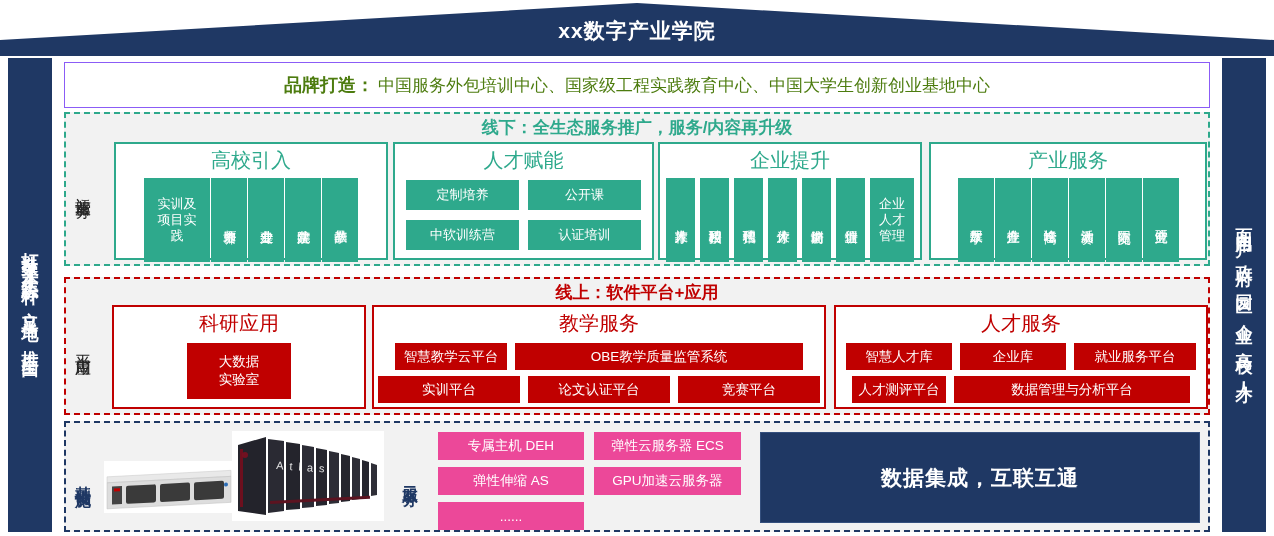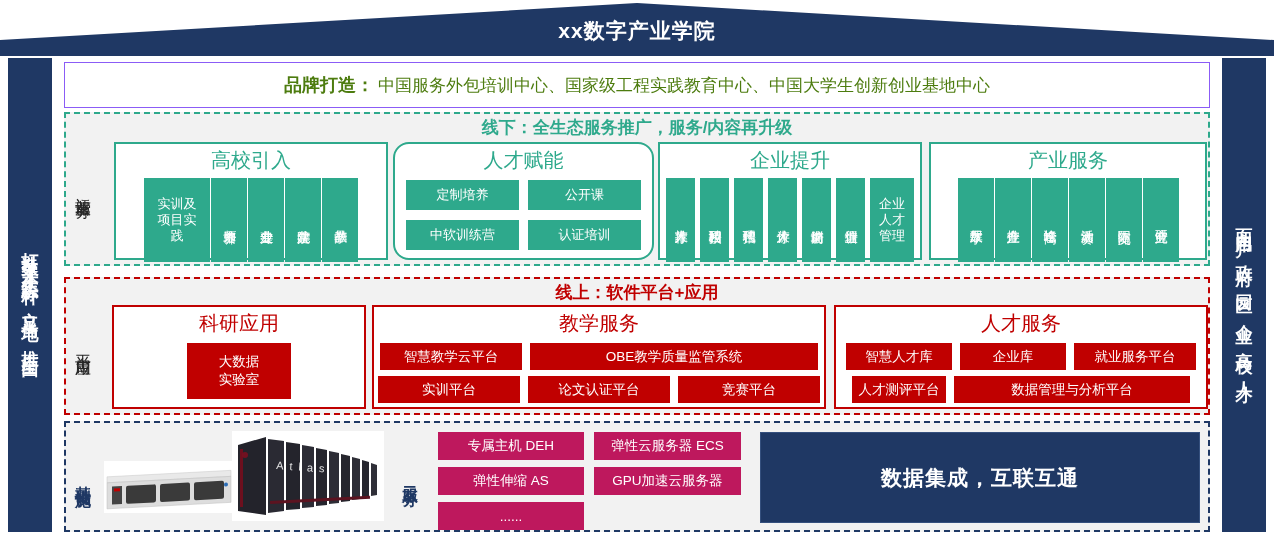--- a/index.html
+++ b/index.html
@@ -59,21 +59,21 @@
     text-align:center;line-height:1.3;}
   .lab-row{display:flex;justify-content:center;gap:16px;margin-top:6px;}
   .lab-chip{width:104px;height:56px;}
   .g-sci .lab-chip:nth-child(1) .t{width:42px;}
   .g-sci .lab-chip:nth-child(2) .t{width:56px;}
   .row-red{display:flex;justify-content:center;gap:8px;margin-top:6px;}
   .row-red .chip-red{height:27px;}
 
   
   .cloud-grid{position:absolute;left:372px;top:9px;display:grid;grid-template-columns:146px 147px;gap:7px 10px;}
-  .cloud-chip{height:28px;background:#be185d;color:#fff;font-size:13.5px;
+  .cloud-chip{height:28px;background:#ec4899;color:#fff;font-size:13.5px;
     display:flex;align-items:center;justify-content:center;}
   .cloud-label{position:absolute;left:336px;top:50%;transform:translateY(-50%);}
   .data-banner{position:absolute;left:694px;top:9px;width:440px;height:91px;background:#1f3864;
     border:1px solid #35507e;box-sizing:border-box;color:#fff;font-size:21px;font-weight:bold;
     display:flex;align-items:center;justify-content:center;letter-spacing:1px;}
   .img-rack{position:absolute;left:38px;top:38px;}
   .img-cluster{position:absolute;left:166px;top:8px;}
 </style>
 </head>
 <body>
@@ -107,21 +107,21 @@
         <div class="chip chip-wrap" style="width:66px;">
             <span class="t" style="width:42px;">实训及项目实践</span>
           </div>
         <div class="chip chip-v">师资培养</div>
         <div class="chip chip-v">共建专业</div>
         <div class="chip chip-v">共建学院</div>
         <div class="chip chip-v">教学产品</div>
       </div>
     </div>
 
-    <div class="group g-green" style="left:327px;width:261px;border-radius:16px;">
+    <div class="group g-green" style="left:327px;width:261px;">
       <div class="g-title">人才赋能</div>
       <div class="grid-2x2">
         <div class="chip">定制培养</div>
         <div class="chip">公开课</div>
         <div class="chip">中软训练营</div>
         <div class="chip">认证培训</div>
       </div>
     </div>
 
     <div class="group g-green" style="left:592px;width:264px;">
@@ -161,21 +161,21 @@
       <div class="lab-row">
         <div class="chip-red lab-chip">
             <span class="t">大数据实验室</span>
           </div>
       </div>
     </div>
 
     <div class="group g-red" style="left:306px;width:454px;">
       <div class="g-title">教学服务</div>
       <div class="row-red">
-        <div class="chip-red" style="width:142px;">智慧教学云平台</div>
+        <div class="chip-red" style="width:112px;">智慧教学云平台</div>
         <div class="chip-red" style="width:288px;">OBE教学质量监管系统</div>
       </div>
       <div class="row-red">
         <div class="chip-red" style="width:142px;">实训平台</div>
         <div class="chip-red" style="width:142px;">论文认证平台</div>
         <div class="chip-red" style="width:142px;">竞赛平台</div>
       </div>
     </div>
 
     <div class="group g-red" style="left:768px;width:374px;">

